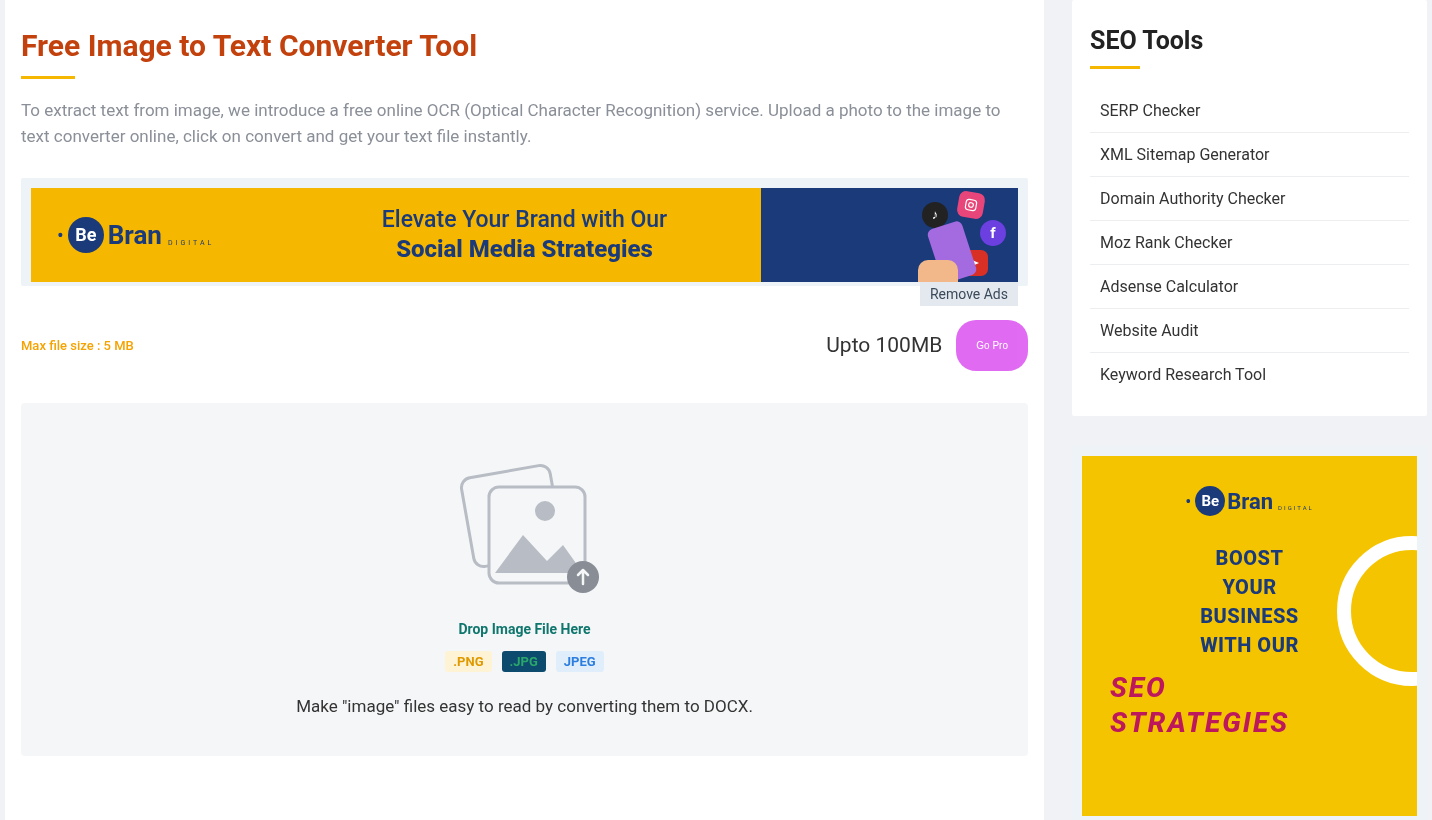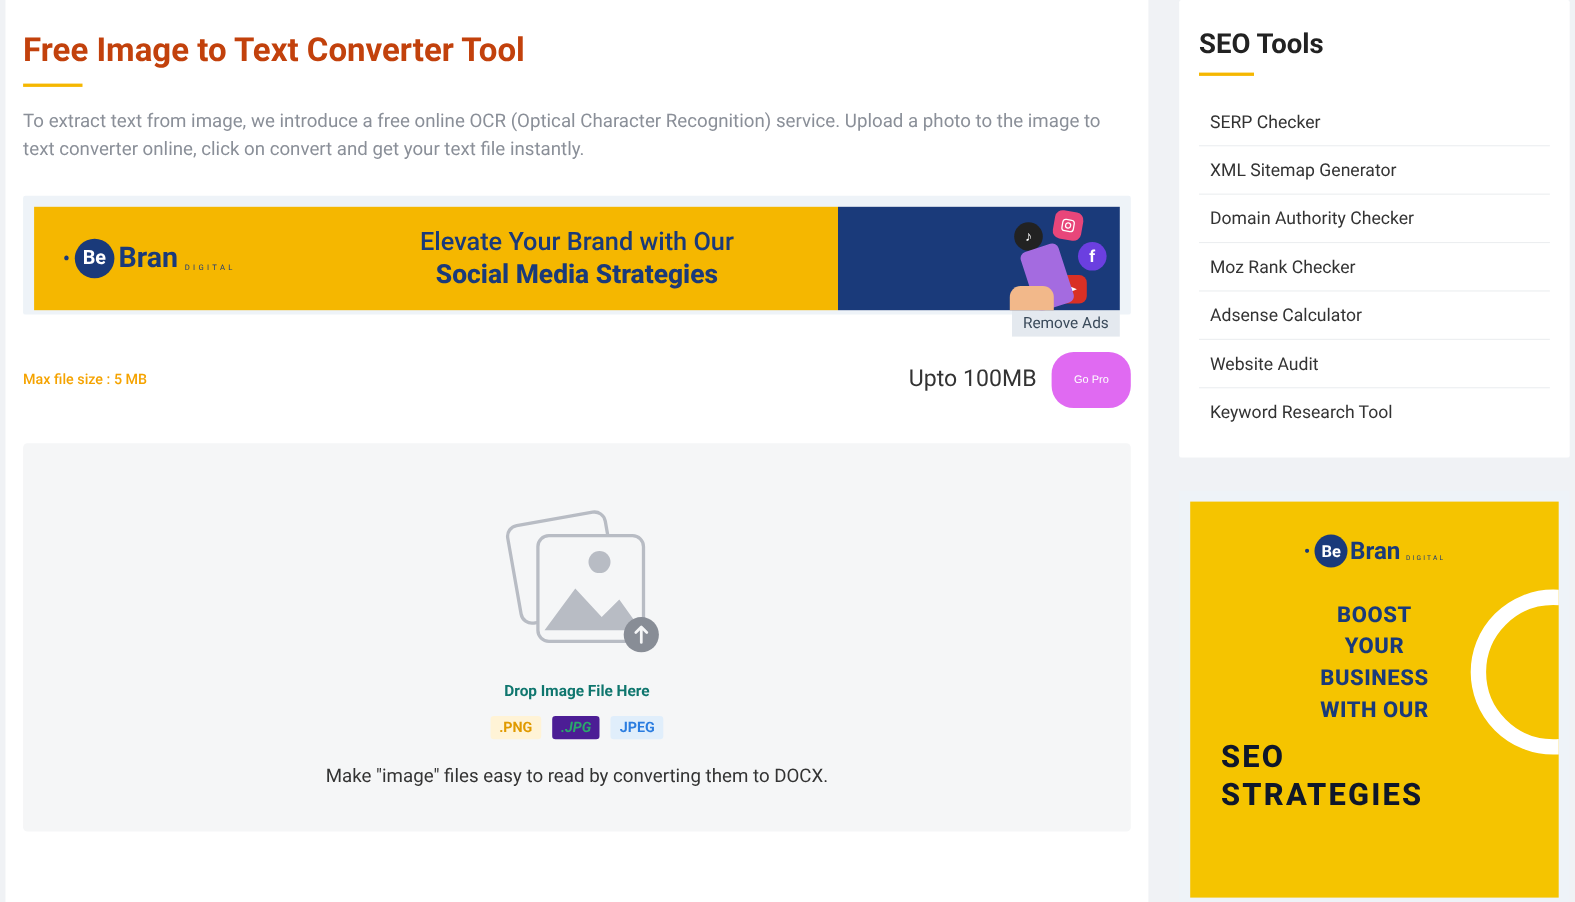--- a/index.html
+++ b/index.html
@@ -157,21 +157,21 @@
   background: #f5f6f7;
   border-radius: 4px;
   padding: 50px 20px 40px 20px;
   text-align: center;
 }
 .drop-svg { margin: 0 auto 18px auto; width: 160px; height: 150px; display: block; }
 .drop-title { font-size: 14px; font-weight: 700; color: #0f766e; }
 .fmt-row { margin-top: 14px; display: flex; justify-content: center; gap: 10px; }
 .fmt { font-size: 13px; font-weight: 700; padding: 3px 8px; border-radius: 3px; }
 .fmt.png { background: #fff3d6; color: #e09a00; }
-.fmt.jpg { background: #4c1d95; color: #2aa86b; font-style: italic; }
+.fmt.jpg { background: #0c4a6e; color: #2aa86b; }
 .fmt.jpeg { background: #e0eefb; color: #2b7de0; }
 .drop-sub { margin-top: 24px; font-size: 17px; color: #333; }
 .select-btn {
   margin-top: 22px;
   background: #222;
   color: #fff;
   border: none;
   padding: 12px 24px;
   border-radius: 6px;
   font-size: 15px;
@@ -224,26 +224,27 @@
 .side-ad-logo .brand { font-size: 22px; font-weight: 700; color: #1a3a7a; }
 .side-ad-logo .digital { font-size: 6px; letter-spacing: 2px; color: #1a3a7a; align-self: flex-end; margin-bottom: 5px; margin-left: 3px; }
 .side-ad-head {
   color: #1a3a7a;
   font-size: 20px;
   font-weight: 800;
   line-height: 1.45;
   letter-spacing: 0.5px;
 }
 .side-ad-seo {
-  color: #0f172a;
+  color: #be185d;
   font-size: 28px;
   font-weight: 800;
   letter-spacing: 2px;
   margin-top: 10px;
   line-height: 1.25;
+  font-style: italic;
 }
 .side-ad-ring {
   position: absolute;
   right: -70px;
   top: 80px;
   width: 150px;
   height: 150px;
   border: 14px solid #fff;
   border-radius: 50%;
 }

